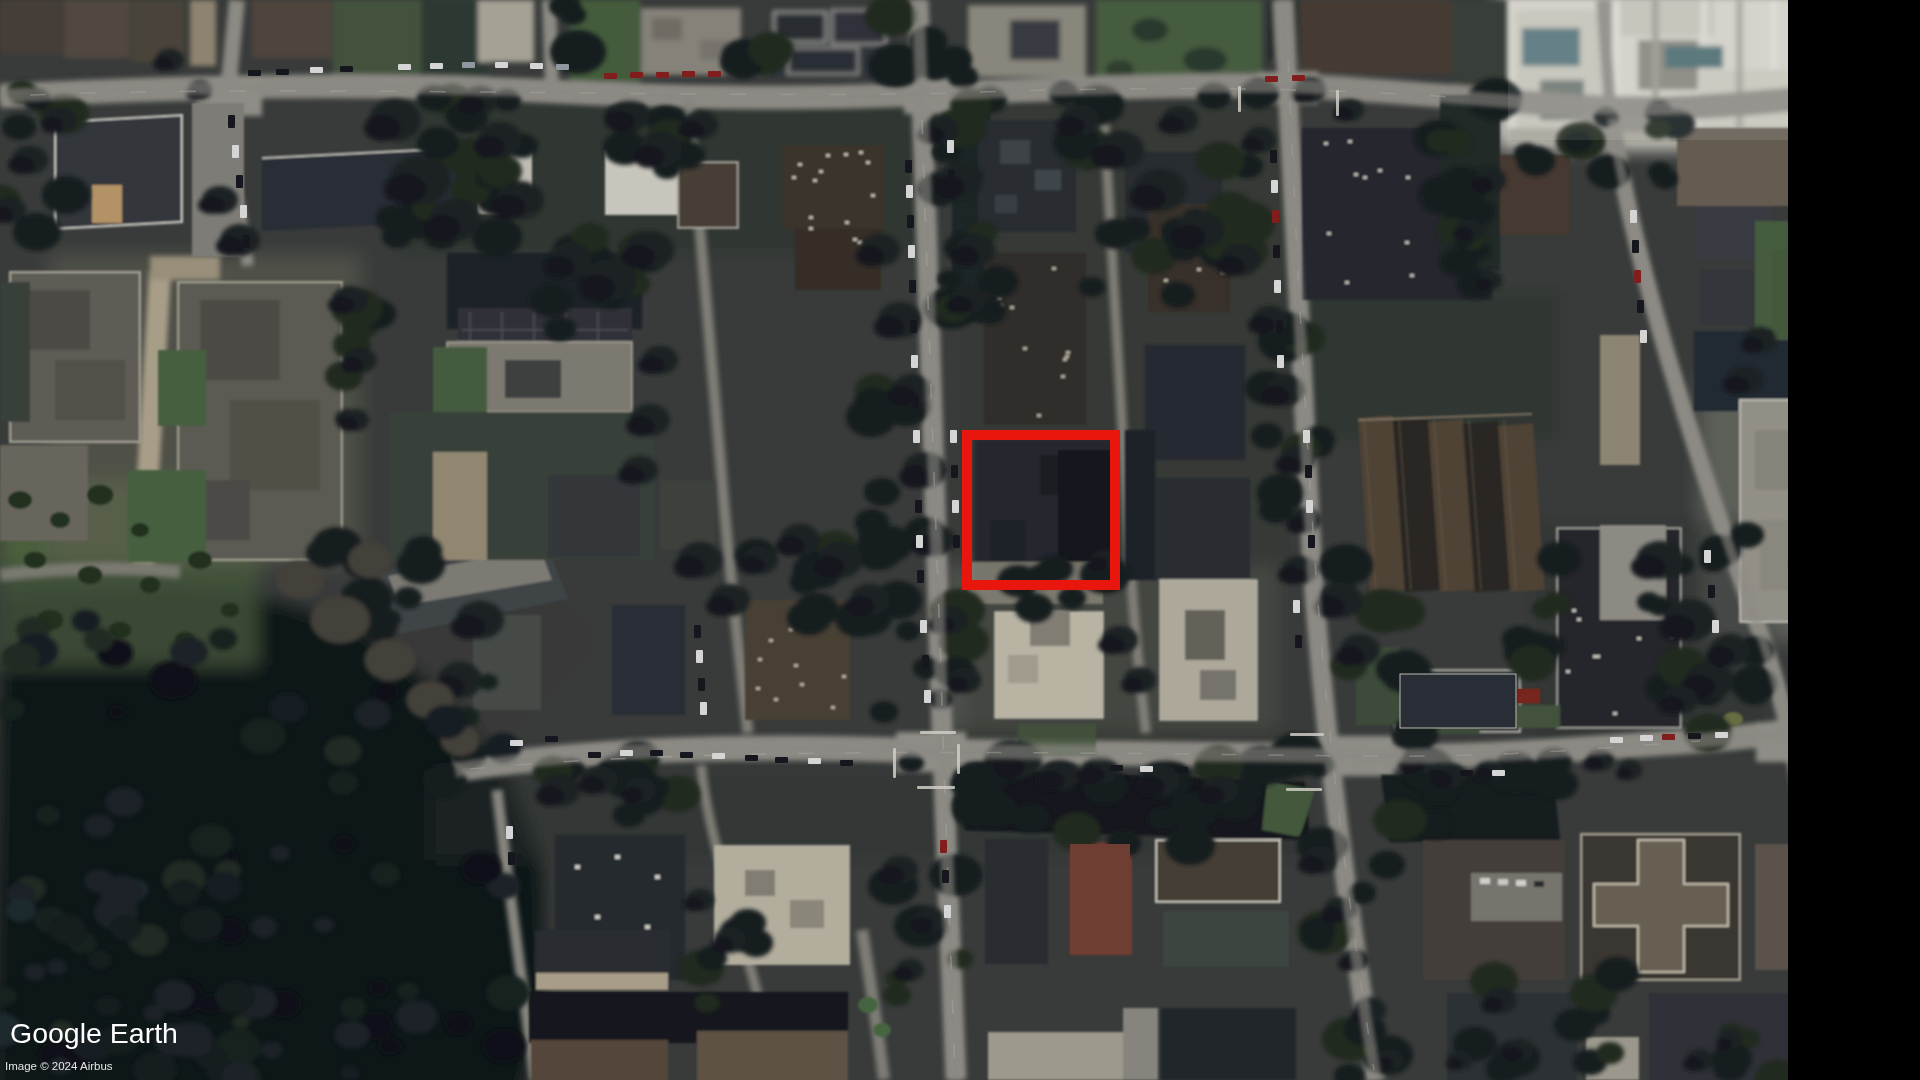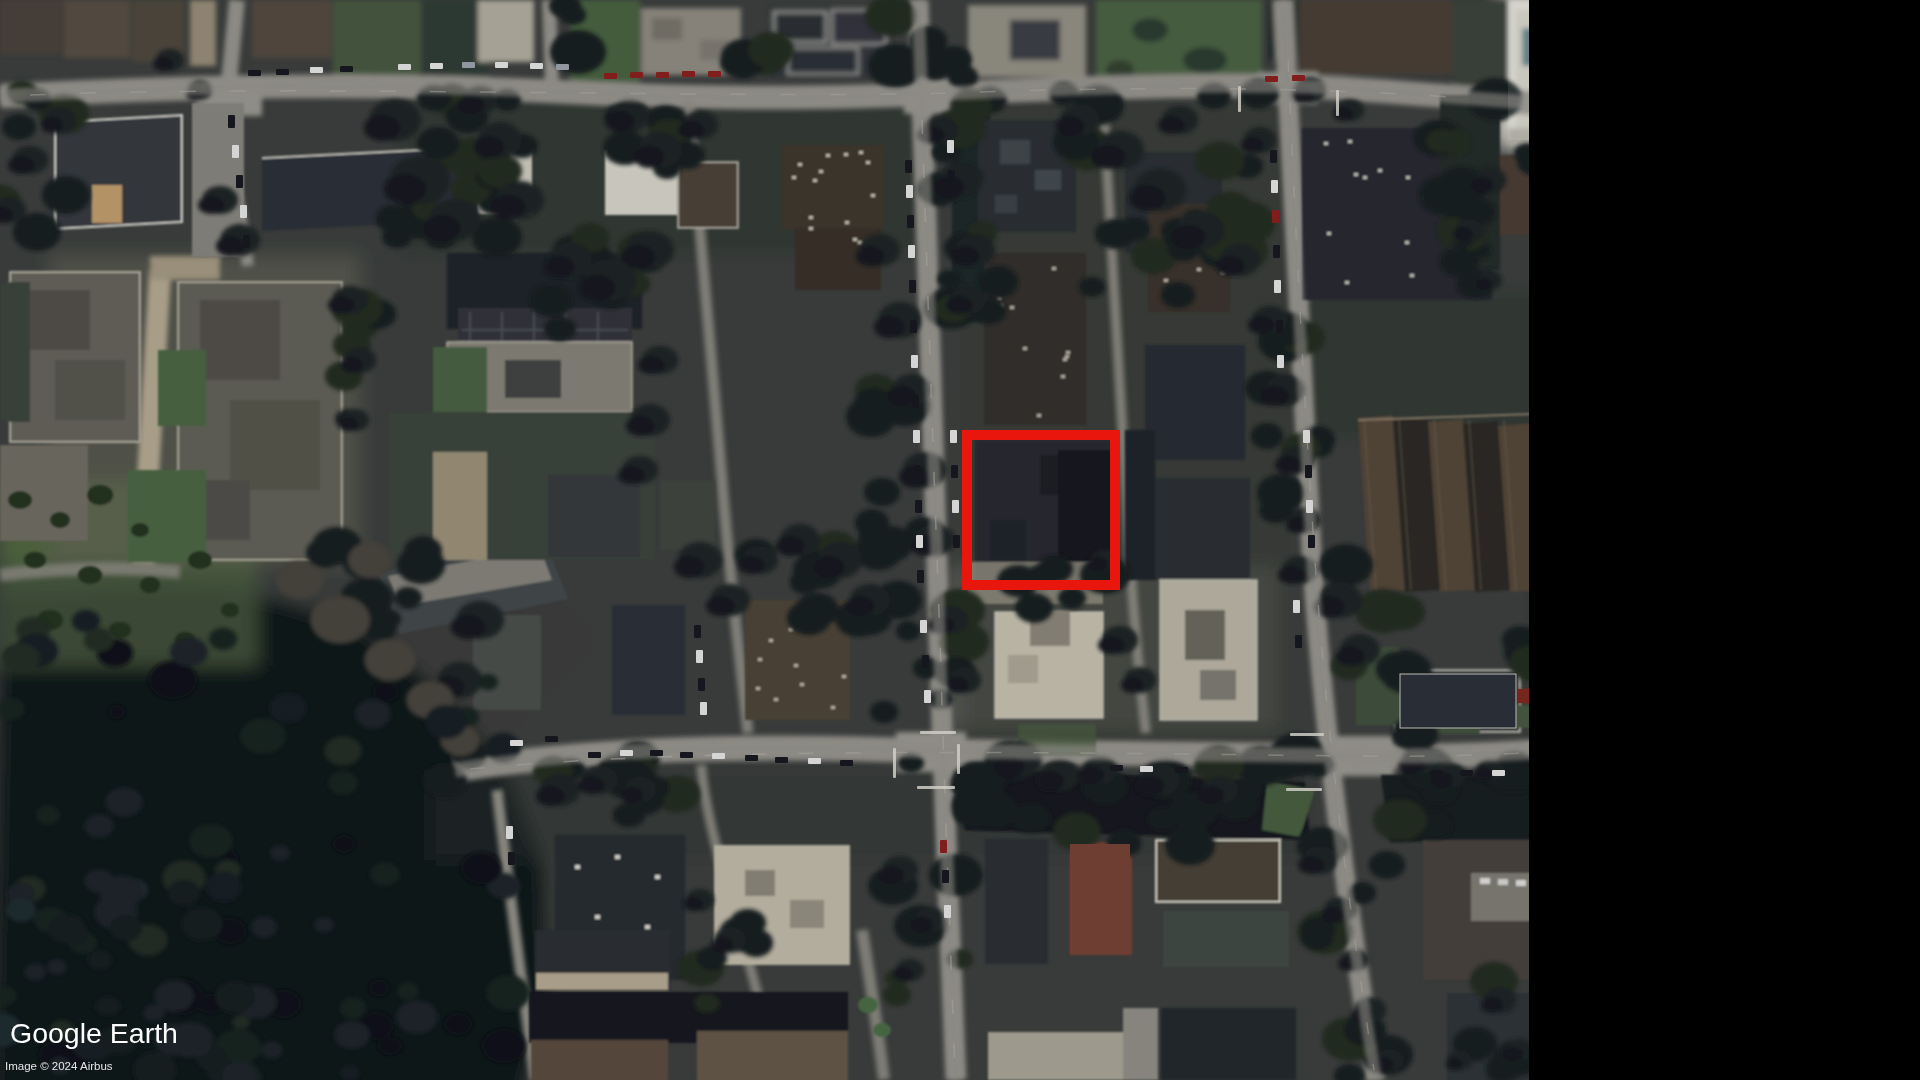--- a/index.html
+++ b/index.html
@@ -1,15 +1,15 @@
 <!DOCTYPE html>
 <html><head><meta charset="utf-8">
 <style>
 html,body{margin:0;padding:0;background:#000;}
-#stage{position:relative;width:1529px;height:1080px;overflow:hidden;}
+#stage{position:relative;width:1788px;height:1080px;overflow:hidden;}
 </style></head>
 <body>
 <div id="stage">
 <svg width="1920" height="1080" viewBox="0 0 1920 1080" xmlns="http://www.w3.org/2000/svg">
 <defs>
 <filter id="b8" x="-5%" y="-5%" width="110%" height="110%">
           <feGaussianBlur stdDeviation="9"></feGaussianBlur>
         </filter>
 <filter id="b3" x="-5%" y="-5%" width="110%" height="110%">
           <feGaussianBlur stdDeviation="2.5"></feGaussianBlur>

